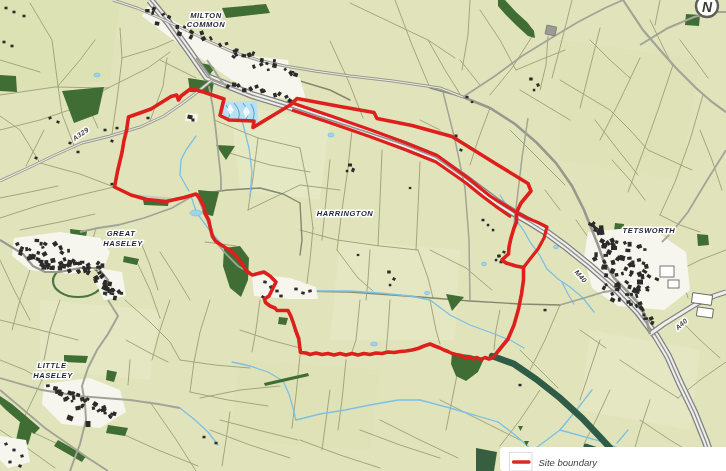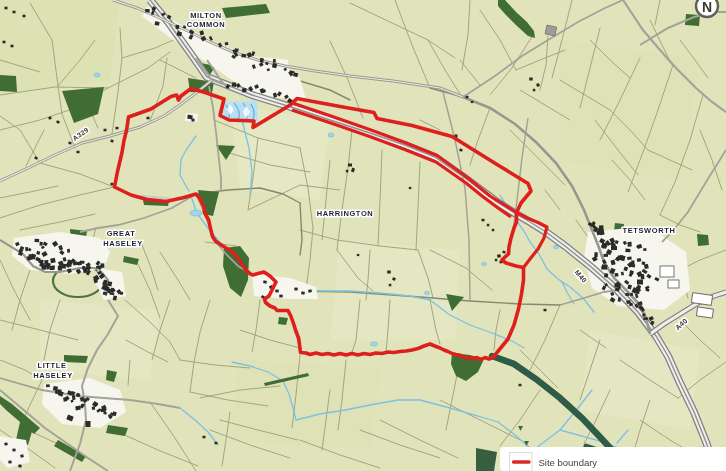--- a/index.html
+++ b/index.html
@@ -1,16 +1,16 @@
 <!DOCTYPE html>
 <html><head>
 <meta charset="utf-8">
 <style>
 html,body{margin:0;padding:0;background:#fff;}
-#map{width:726px;height:471px;overflow:hidden;position:relative;}
+#map{width:726px;height:471px;overflow:hidden;position:relative;font-style:italic;}
 </style>
 </head>
 <body>
 
 <div id="map">
 <svg width="726" height="471" viewBox="0 0 726 471" shape-rendering="auto">
 
 <rect x="0" y="0" width="726" height="471" fill="#e1e4bb"></rect>
 
 <polygon points="230.0,105.0 330.0,120.0 320.0,200.0 240.0,190.0" fill="#e8ebcc" opacity="0.5"></polygon>

